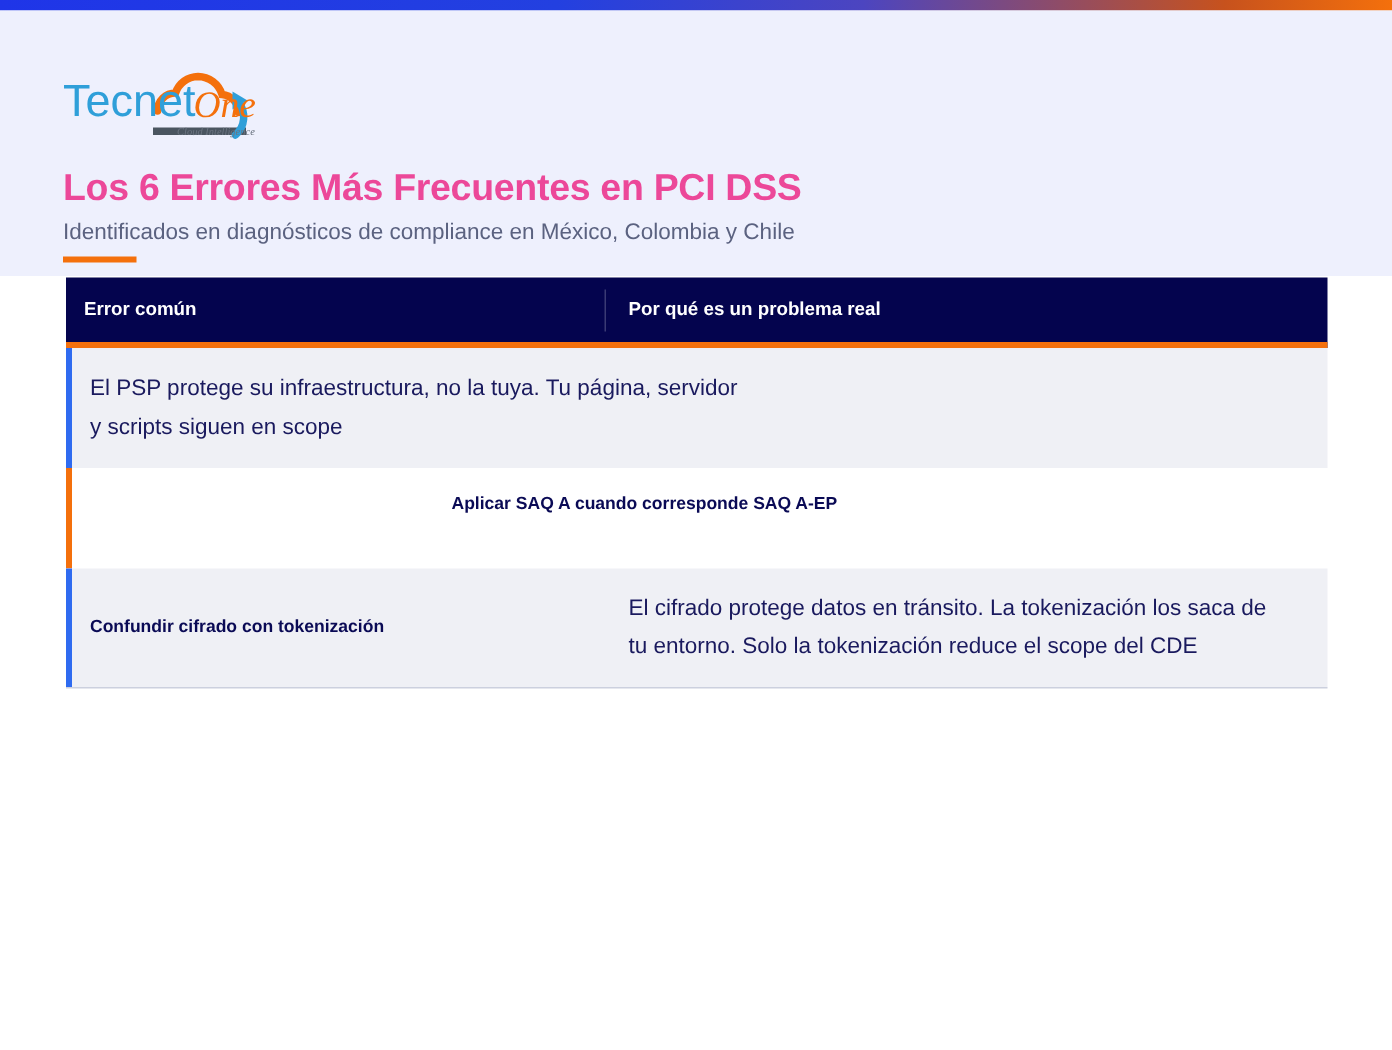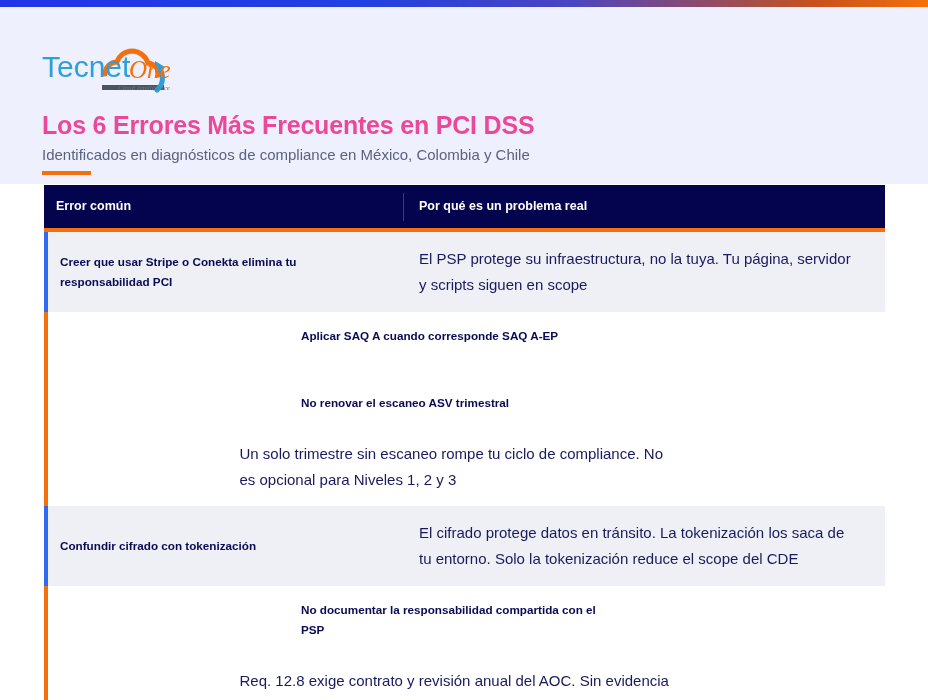--- a/index.html
+++ b/index.html
@@ -177,42 +177,31 @@
 
 <div class="table">
   <div class="thead">
     <div class="col-div"></div>
     <div class="th th-1">Error común</div>
     <div class="th th-2">Por qué es un problema real</div>
   </div>
 
   <div class="row shaded">
     <div class="accent blue"></div>
-    <div class="cell-error">Creer que usar Stripe o Conekta elimina tu responsabilidad PCI</div>
     <div class="cell-why">El PSP protege su infraestructura, no la tuya. Tu página, servidor y scripts siguen en scope</div>
   </div>
 
   <div class="row plain">
     <div class="accent orange"></div>
     <div class="cell-error">Aplicar SAQ A cuando corresponde SAQ A-EP</div>
   </div>
 
 
-  <div class="row plain">
-    <div class="accent orange"></div>
-    <div class="cell-error">No renovar el escaneo ASV trimestral</div>
-    <div class="cell-why">Un solo trimestre sin escaneo rompe tu ciclo de compliance. No es opcional para Niveles 1, 2 y 3</div>
-  </div>
 
   <div class="row shaded">
     <div class="accent blue"></div>
     <div class="cell-error">Confundir cifrado con tokenización</div>
     <div class="cell-why">El cifrado protege datos en tránsito. La tokenización los saca de tu entorno. Solo la tokenización reduce el scope del CDE</div>
   </div>
 
-  <div class="row plain">
-    <div class="accent orange"></div>
-    <div class="cell-error">No documentar la responsabilidad compartida con el PSP</div>
-    <div class="cell-why">Req. 12.8 exige contrato y revisión anual del AOC. Sin evidencia escrita, fallas en auditoría</div>
-  </div>
 
   <div class="table-bottom"></div>
 </div>
 
 </body></html>

